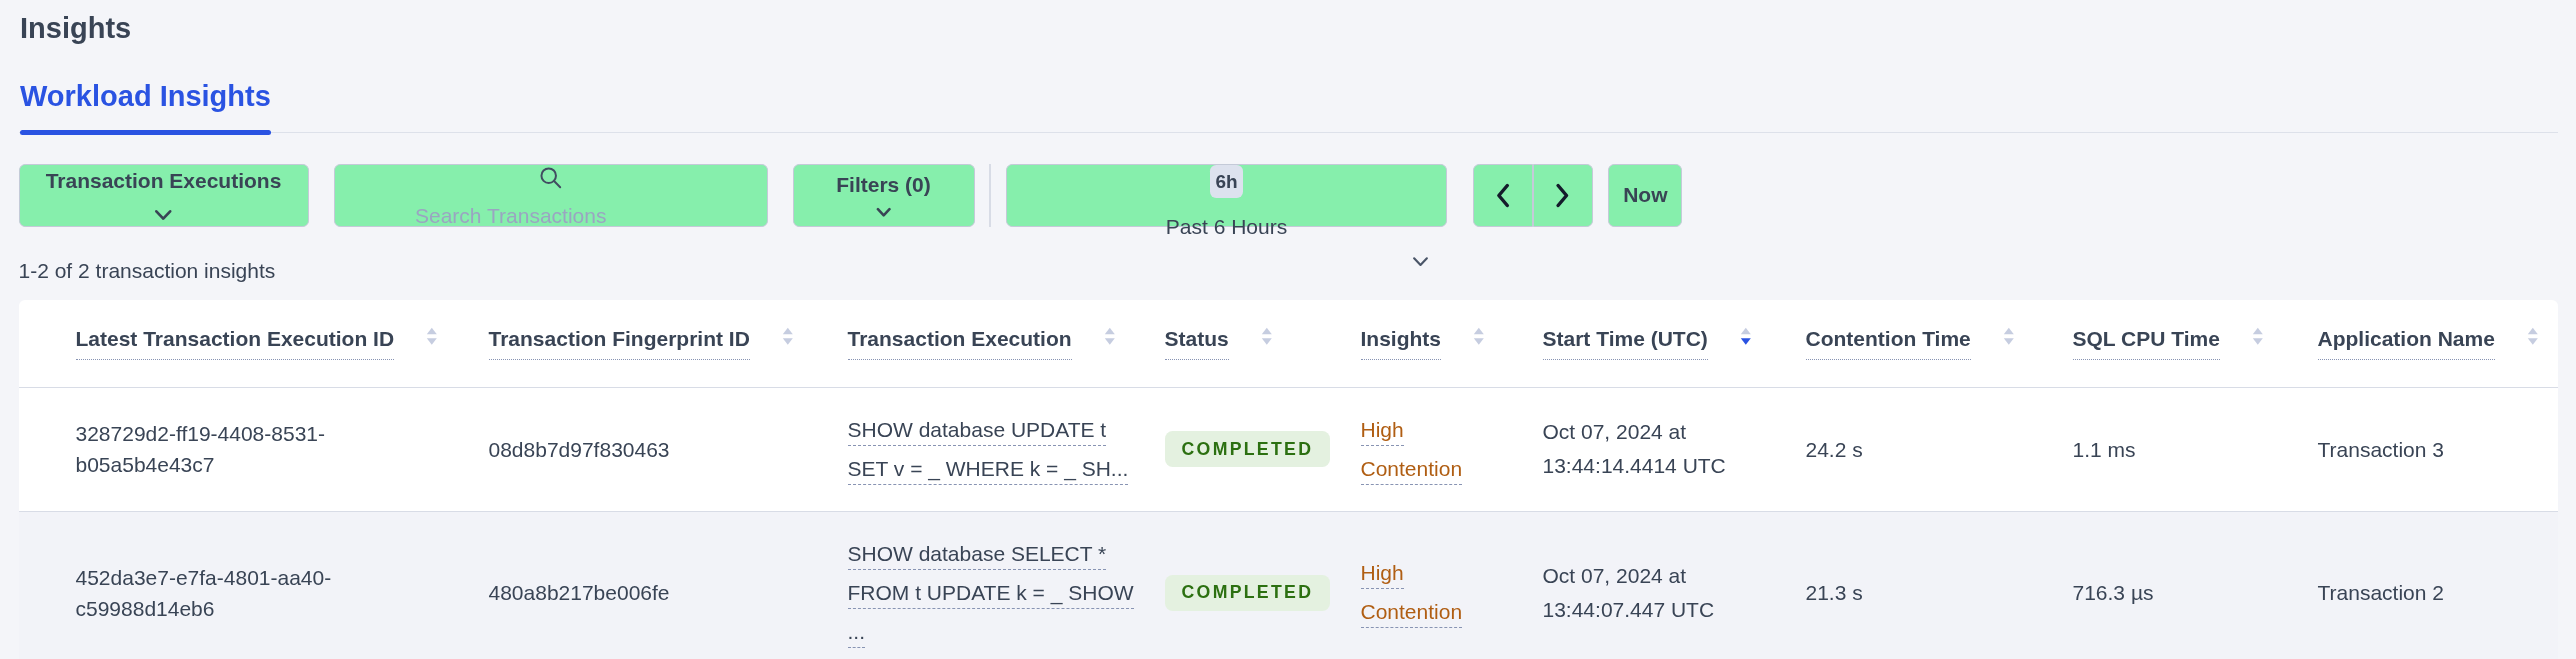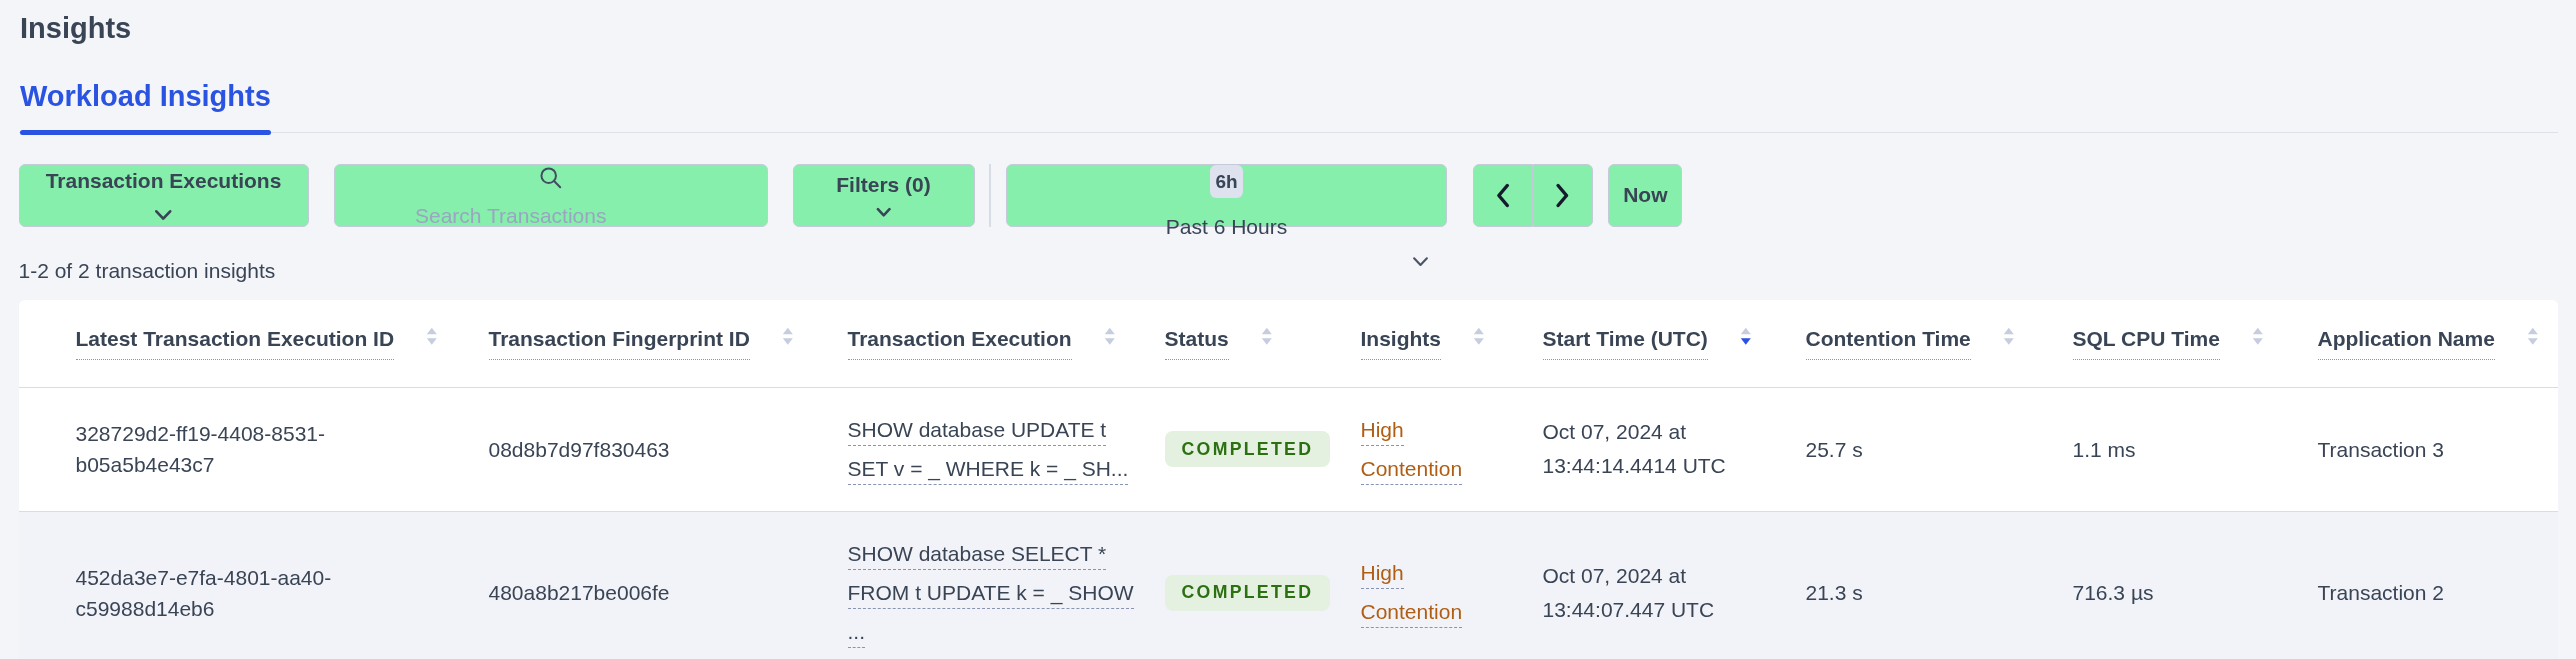--- a/index.html
+++ b/index.html
@@ -248,21 +248,21 @@
             </td>
     <td>
       <span class="badge">COMPLETED</span></td>
     <td class="insight">
       <span class="dashed-line">High</span>
               <span class="dashed-line">Contention</span>
             </td>
     <td>
               <div class="time-lines">Oct 07, 2024 at<br>13:44:14.4414 UTC</div>
             </td>
-    <td>25.7 s</td>
+    <td>24.2 s</td>
     <td>1.1 ms</td>
     <td>Transaction 3</td>
   </tr>
   <tr class="highlight">
     <td>452da3e7-e7fa-4801-aa40-<br>c59988d14eb6</td>
     <td>480a8b217be006fe</td>
     <td>
       <span class="dashed-line">SHOW database SELECT *</span>
               <span class="dashed-line">FROM t UPDATE k = _ SHOW</span>
               <span class="dashed-line">...</span>

